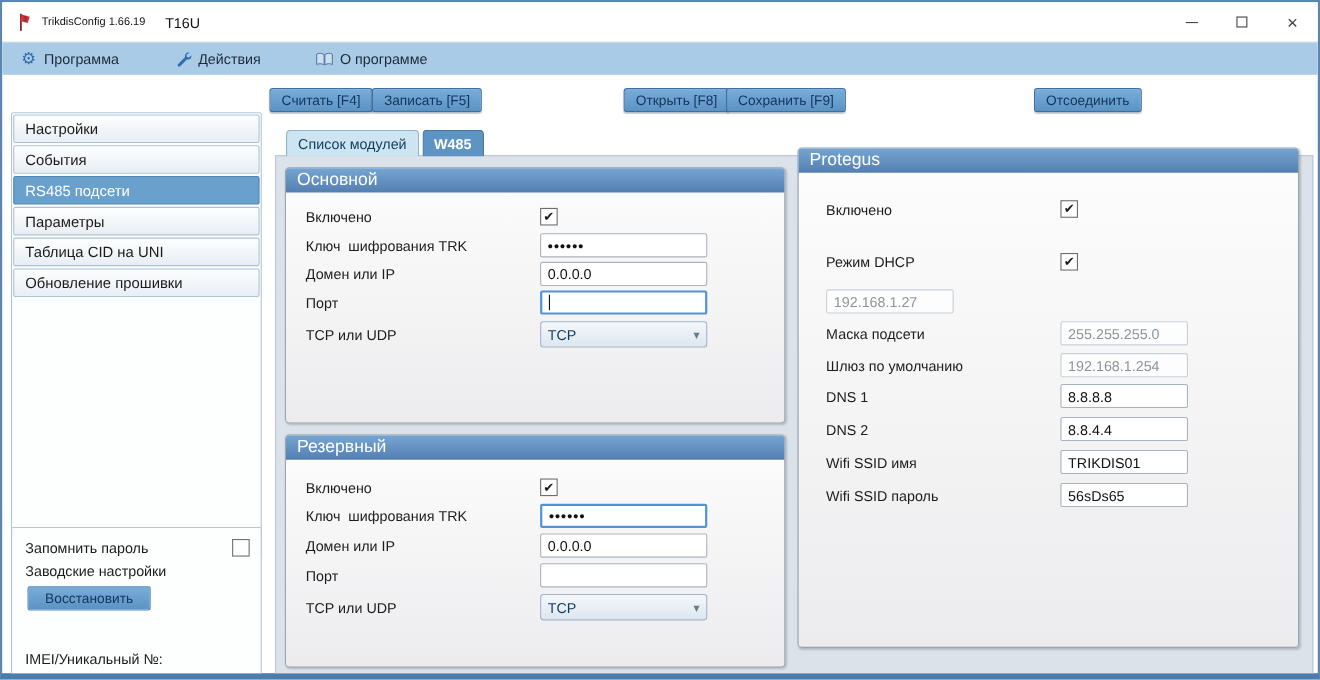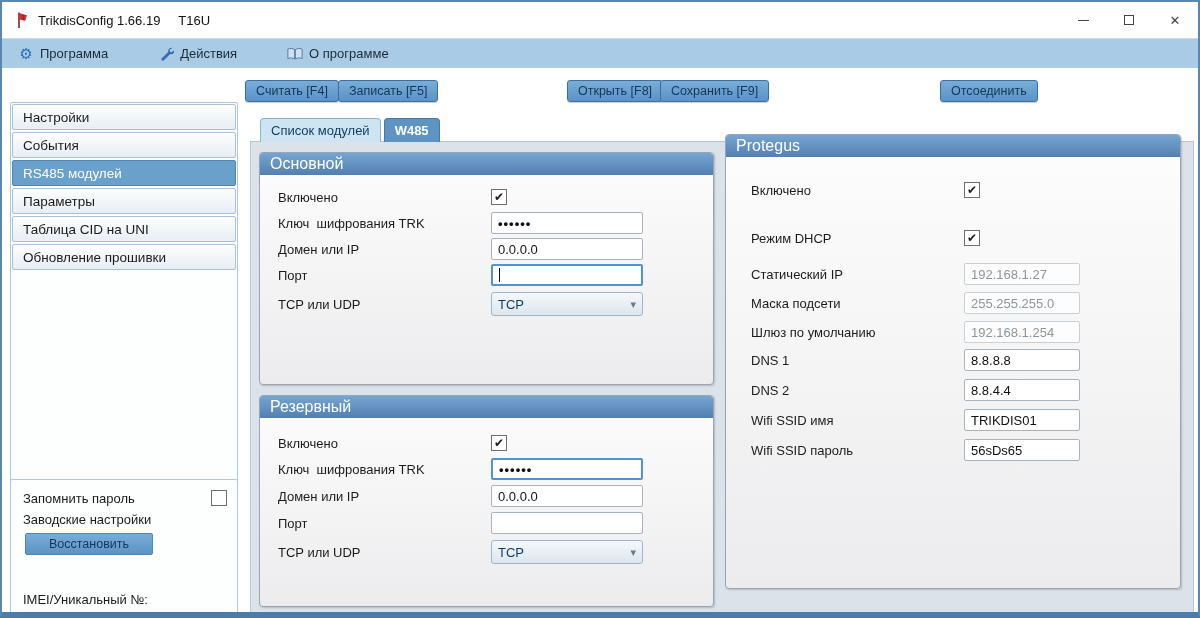--- a/index.html
+++ b/index.html
@@ -4,21 +4,21 @@
 <style>
   * { margin:0; padding:0; box-sizing:border-box; }
   html,body { width:1200px; height:618px; font-family:"Liberation Sans", sans-serif; background:#e8e8e8; }
   .window {
     position:relative; width:1200px; height:618px; background:#ffffff;
     border:2px solid #5a86b4; border-bottom:6px solid #4c7cab; overflow:hidden;
   }
   
   .titlebar { position:absolute; top:0; left:0; right:0; height:36px; background:#ffffff; display:flex; align-items:center; }
   .app-icon { margin:0 8px 0 12px; width:16px; height:18px; }
-  .title-text { font-size:13px; color:#111; }
+  .title-text { font-size:10px; color:#111; }
   .title-device { font-size:13px; color:#111; margin-left:18px; }
   .win-controls { position:absolute; right:0; top:0; height:36px; display:flex; }
   .win-btn { width:46px; height:36px; display:flex; align-items:center; justify-content:center; color:#444; font-size:13px; cursor:default; }
   .min-bar { width:11px; height:1px; background:#444; display:block; }
   .max-box { width:10px; height:10px; border:1px solid #444; display:block; }
   
   .menubar { position:absolute; top:36px; left:0; right:0; height:30px; background:#a9cbe5; display:flex; align-items:center; padding-left:12px; gap:42px; border-top:1px solid #c7dcec; }
   .menu-item { display:flex; align-items:center; gap:6px; font-size:13px; color:#1b2b3a; padding:3px 4px; }
   .menu-icon { width:16px; height:16px; display:flex; align-items:center; justify-content:center; }
   .gear-glyph { color:#2f6eb2; font-size:15px; line-height:16px; }
@@ -33,21 +33,21 @@
   .panel-nav { top:100px; height:405px; padding:1px; }
   .nav-item {
     height:26px; margin-bottom:2px; display:flex; align-items:center; padding-left:10px; font-size:13.5px; color:#1b1b1b;
     background:linear-gradient(180deg,#fefefe,#e7eef5); border:1px solid #aac2d8; border-radius:2px; cursor:default;
   }
   .nav-item.selected { background:#69a0cc; border-color:#4f86b8; color:#ffffff; }
   .panel-bottom { top:477px; height:135px; padding:10px 10px 6px 12px; }
   .bp-row { display:flex; align-items:center; font-size:13px; color:#1b1b1b; margin-bottom:6px; }
   .bp-row .grow { flex:1; }
   .restore-btn {
-    margin:2px 0 0 2px; width:128px; height:22px; font-size:12.5px; color:#13365c;
+    margin:2px 0 0 2px; width:112px; height:22px; font-size:12.5px; color:#13365c;
     background:linear-gradient(180deg,#79add9,#5b93c5); border:1px solid #4f86b8; border-radius:2px;
     display:flex; align-items:center; justify-content:center; cursor:default;
   }
   .imei-label { position:absolute; left:12px; bottom:6px; font-size:13px; color:#1b1b1b; }
   
   .tab-row { position:absolute; top:116px; left:258px; display:flex; gap:3px; z-index:3; }
   .tab { height:24px; padding:3px 10px; font-size:13px; border-radius:4px 4px 0 0; display:flex; align-items:center; cursor:default; }
   .tab.inactive { background:#cde4f2; border:1px solid #8fb4cd; border-bottom:none; color:#143a5e; }
   .tab.active { background:#5e94c4; border:1px solid #47799f; border-bottom:none; color:#ffffff; font-weight:bold; }
   .tab-page { position:absolute; top:139px; left:248px; width:944px; height:473px; background:#dbe2e9; border:1px solid #bac6d1; z-index:1; }
@@ -128,21 +128,21 @@
   <div class="toolbtn" style="left:938px;">Отсоединить</div>
 
   <div class="side-panel panel-nav">
     <div class="nav-item">
         <span>Настройки</span>
       </div>
     <div class="nav-item">
         <span>События</span>
       </div>
     <div class="nav-item selected">
-        <span>RS485 модулей</span>
+        <span>RS485 подсети</span>
       </div>
     <div class="nav-item">
         <span>Параметры</span>
       </div>
     <div class="nav-item">
         <span>Таблица CID на UNI</span>
       </div>
     <div class="nav-item">
         <span>Обновление прошивки</span>
       </div>
@@ -237,21 +237,20 @@
           <span class="mark">✔</span>
         </span>
     </div>
     <div class="frow ctl-pro" style="left:25px; top:92px;">
       <span class="lbl">Режим DHCP</span>
       <span class="checkbox">
           <span class="mark">✔</span>
         </span>
     </div>
     <div class="frow ctl-pro" style="left:25px; top:128px;">
-      <span class="lbl">Статический IP</span>
       <input class="txt disabled" value="192.168.1.27" style="">
     </div>
     <div class="frow ctl-pro" style="left:25px; top:157px;">
       <span class="lbl">Маска подсети</span>
       <input class="txt disabled" value="255.255.255.0" style="">
     </div>
     <div class="frow ctl-pro" style="left:25px; top:186px;">
       <span class="lbl">Шлюз по умолчанию</span>
       <input class="txt disabled" value="192.168.1.254" style="">
     </div>

